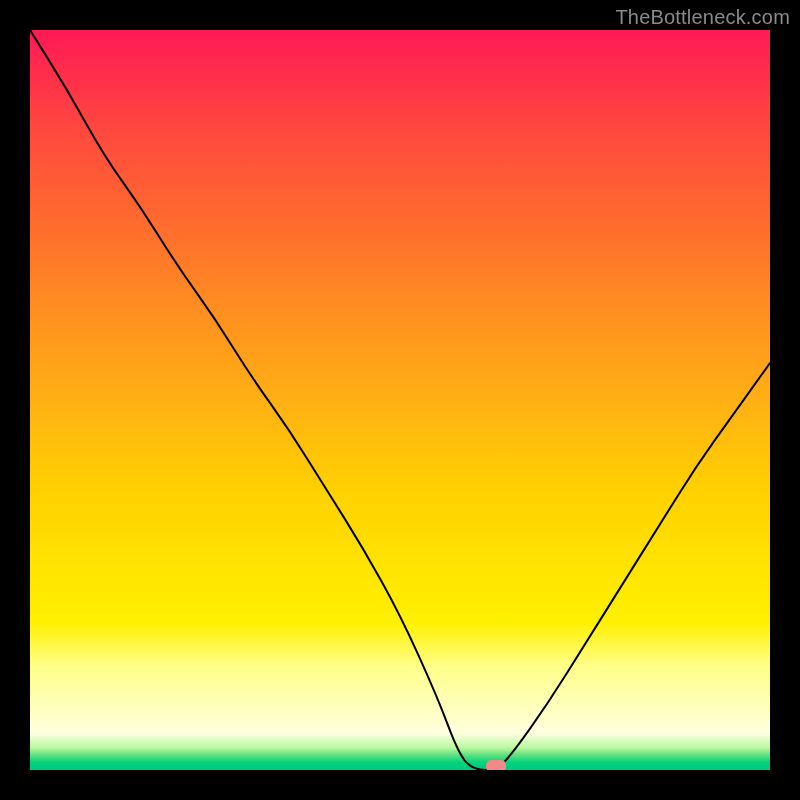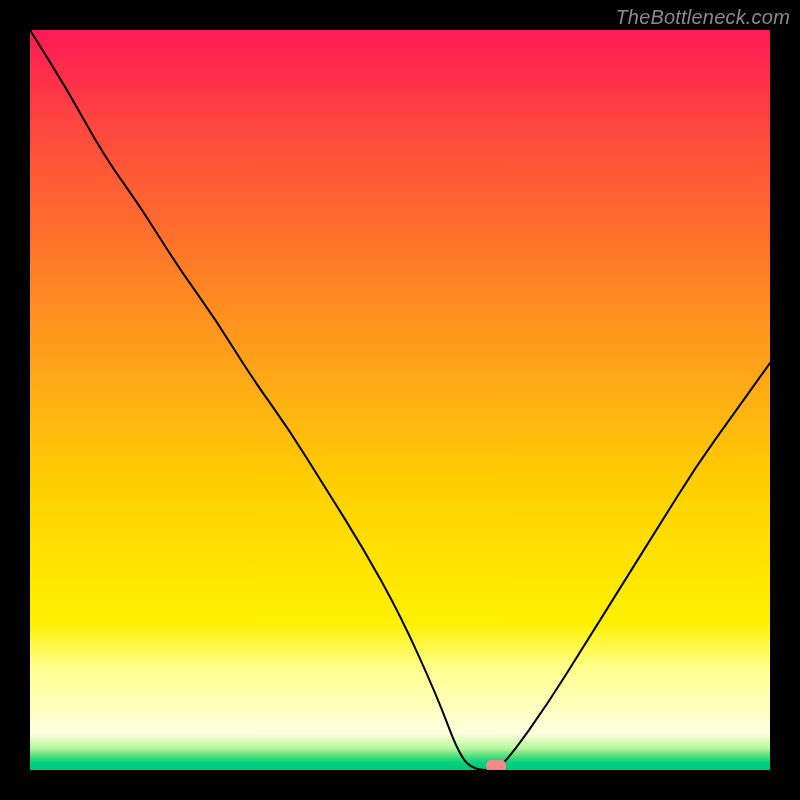--- a/index.html
+++ b/index.html
@@ -53,21 +53,20 @@
     transform: translate(-50%, -50%);
   }
   .watermark {
     position: absolute;
     top: 6px;
     right: 10px;
     font-family: Arial, Helvetica, sans-serif;
     font-size: 20px;
     color: #8a8a8a;
     letter-spacing: 0.2px;
-    font-style: italic;
   }
   svg.curve {
     position: absolute;
     left: 0;
     top: 0;
     width: 740px;
     height: 740px;
     pointer-events: none;
   }
   svg.curve path {

